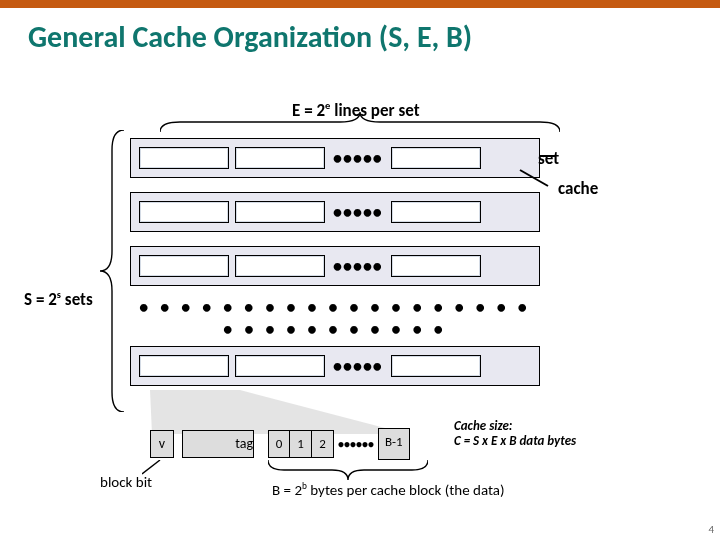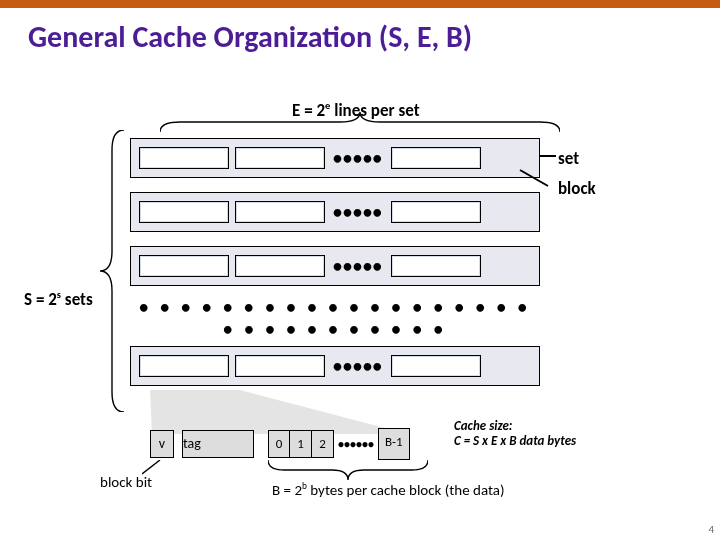--- a/index.html
+++ b/index.html
@@ -15,21 +15,21 @@
     position: absolute;
     left: 0; top: 0;
     width: 720px; height: 8px;
     background: #c55a11;
   }
   .title {
     position: absolute;
     left: 28px; top: 18px;
     font-size: 30px;
     font-weight: 700;
-    color: #4c1d95;
+    color: #0f766e;
   }
   .topline-label {
     position: absolute;
     left: 292px; top: 99px;
     font-size: 17px;
     font-weight: 700;
   }
   .top-brace { position:absolute; left:160px; top:112px; }
   .left-label {
     position: absolute;
@@ -59,21 +59,21 @@
     background: #fff;
     box-shadow: inset 0 0 0 1px #2a4b7c33;
   }
   .dots-h-small { font-size:18px; letter-spacing:1px; margin:0 2px; font-weight:700; }
   .big-hdots {
     width:410px; text-align:center;
     font-size:18px; letter-spacing:4px; font-weight:700;
     margin: -4px 0 6px 0;
   }
   .set-callout {
-    position:absolute; left:558px; top:148px;
+    position:absolute; left:538px; top:148px;
     font-size:17px; font-weight:700;
   }
   .set-callout-line { position:absolute; left:540px; top:155px; width:16px; height:1px; border-top:2px solid #000; }
   .line-callout {
     position:absolute; left:558px; top:178px;
     font-size:17px; font-weight:700;
   }
   .line-callout-line { position:absolute; left:520px; top:170px; width:36px; height:18px; }
   .line-callout-line svg { overflow:visible; }
 
@@ -86,21 +86,21 @@
     height:28px;
   }
   .vbit {
     width:24px; height:28px; border:1px solid #000;
     text-align:center; font-size:14px; line-height:26px;
     background:#ddd;
     margin-right:8px;
   }
   .tagbox {
     width:72px; height:28px; border:1px solid #000;
-    text-align:left; font-size:14px; line-height:26px;
+    text-align:right; font-size:14px; line-height:26px;
     background:#ddd;
     margin-right:14px;
   }
   .datagroup {
     display:flex; align-items:center;
     height:28px;
   }
   .db {
     width:22px; height:28px; border:1px solid #000;
     text-align:center; font-size:13px; line-height:26px;
@@ -182,21 +182,21 @@
 </div>
 
 <div class="set-callout-line"></div>
 <div class="set-callout">set</div>
 
 <div class="line-callout-line">
   <svg width="40" height="20">
       <path d="M0 0 L28 16" stroke="#000" stroke-width="2" fill="none"></path>
     </svg>
 </div>
-<div class="line-callout">block</div>
+<div class="line-callout">cache</div>
 
 <svg class="zoom-poly" width="260" height="46">
   <polygon points="0,0 90,0 258,44 2,44" fill="#d9d9d9" fill-opacity="0.7" stroke="none"></polygon>
 </svg>
 
 <div class="detail">
   <div class="vbit">v</div>
   <div class="tagbox">tag</div>
   <div class="datagroup">
     <div class="db">0</div>

